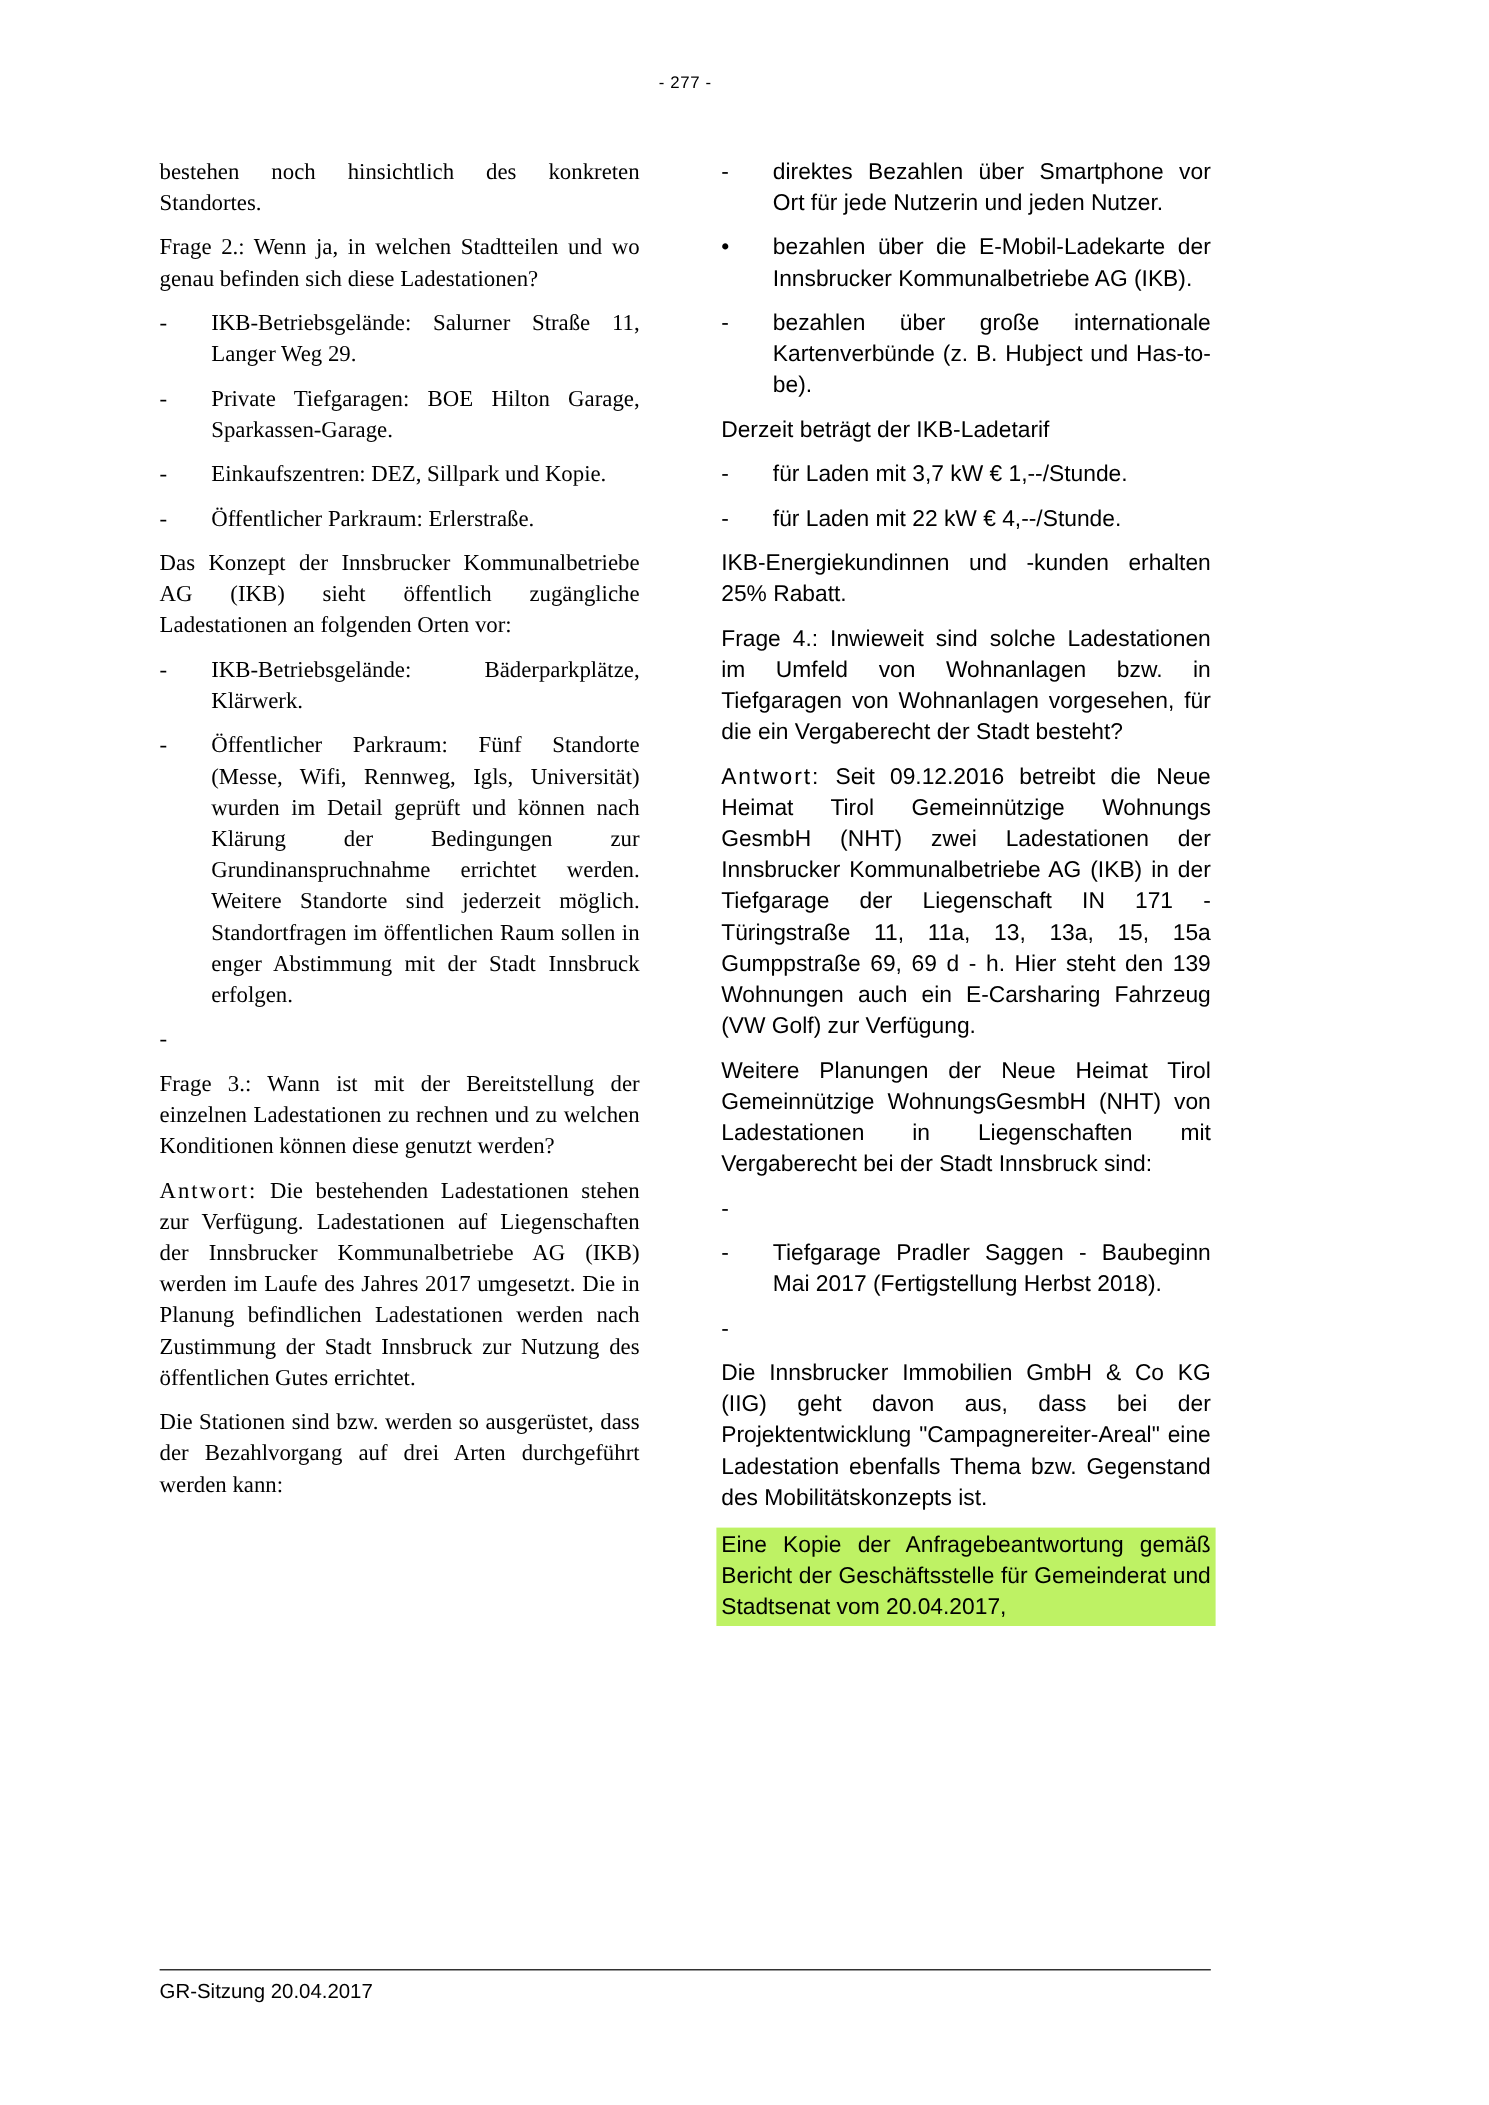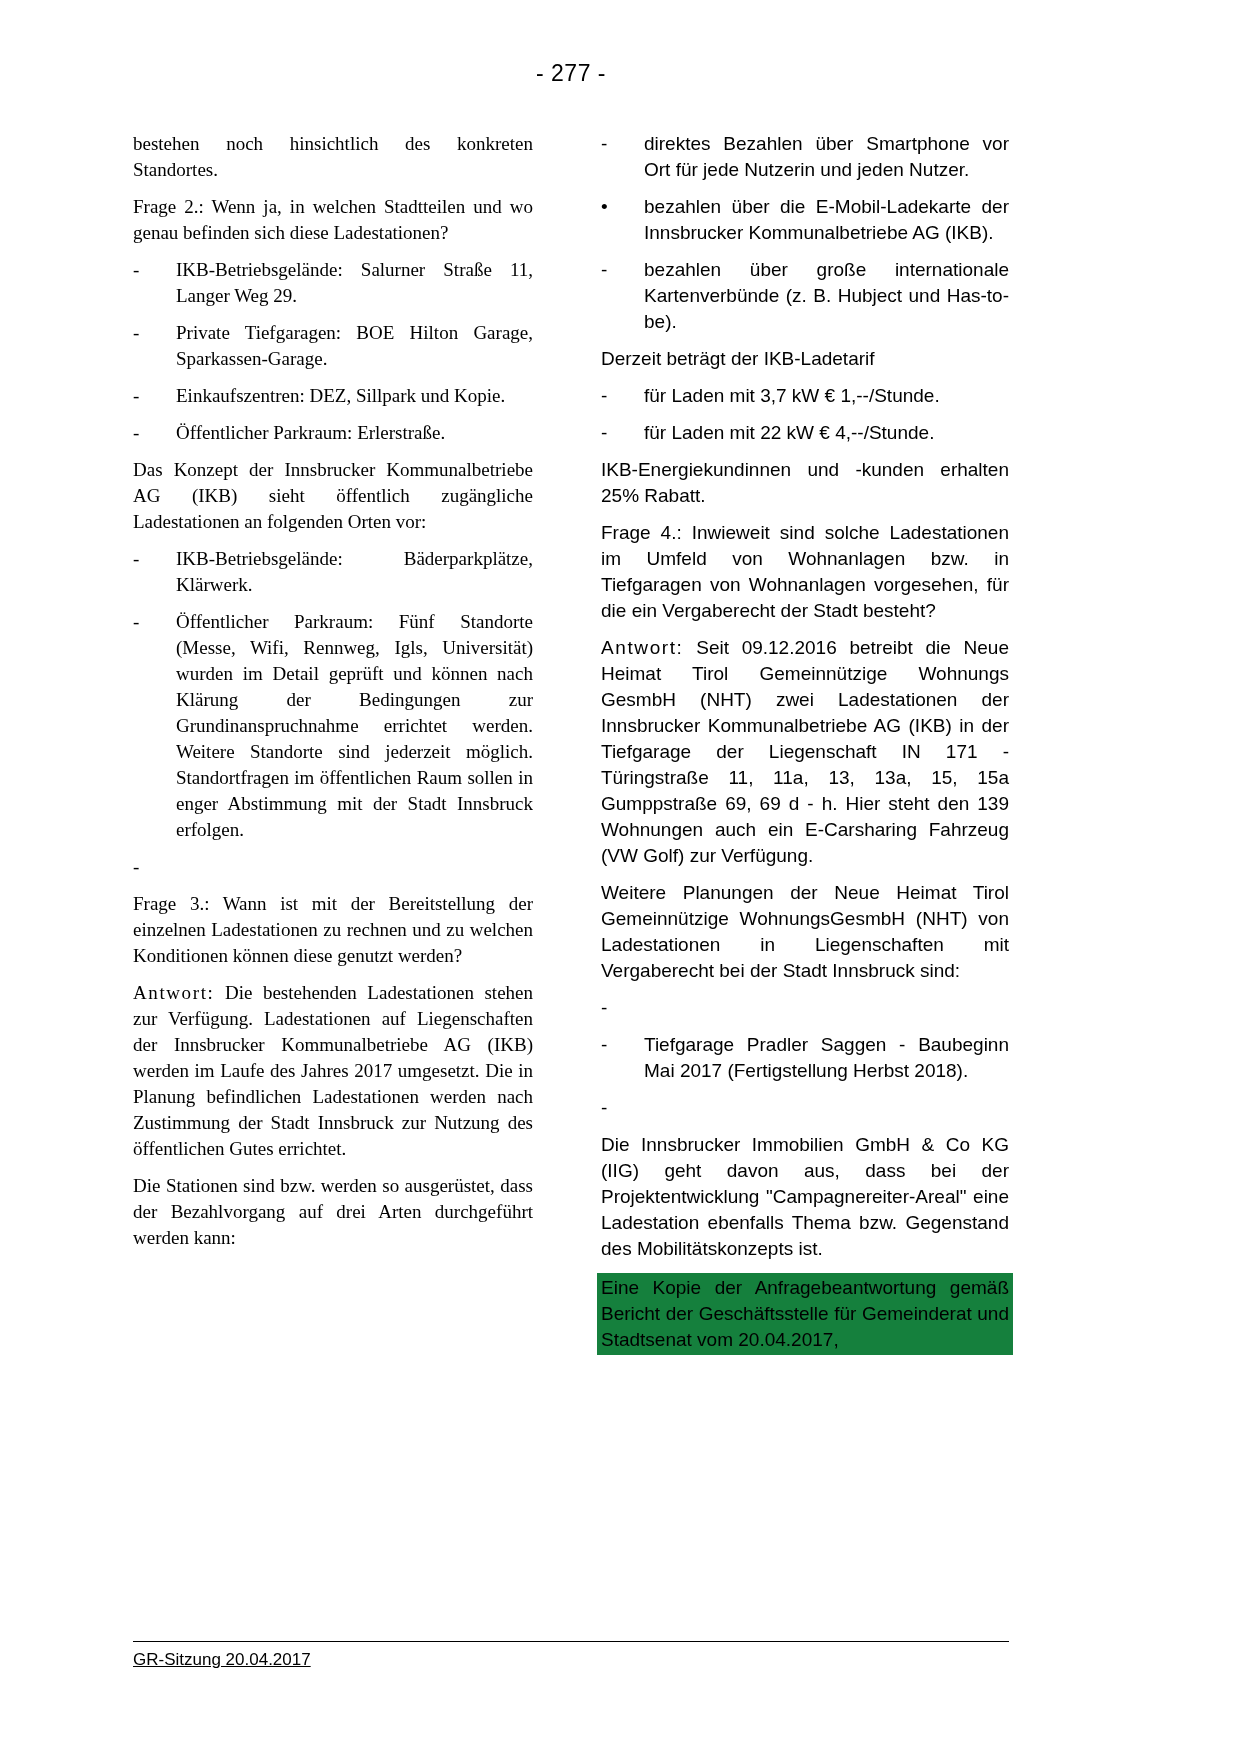--- a/index.html
+++ b/index.html
@@ -18,21 +18,21 @@
   .page {
     position: absolute;
     inset: 0;
   }
   .page-number {
     position: absolute;
     top: 60px;
     left: 133px;
     width: 876px;
     text-align: center;
-    font-size: 23px;
+    font-size: 14px;
     letter-spacing: 0.5px;
   }
   .columns {
     position: absolute;
     top: 131px;
     left: 133px;
     width: 876px;
     display: flex;
   }
   .col-left {
@@ -63,39 +63,38 @@
   .li-text {
     flex: 1 1 auto;
     text-align: justify;
     hyphens: auto;
     -webkit-hyphens: auto;
   }
   .lead {
     letter-spacing: 1.6px;
   }
   .highlight {
-    background: #15803d;
+    background: #bef264;
     padding: 2px 4px;
     margin-left: -4px;
     margin-right: -4px;
   }
   .footer-rule {
     position: absolute;
     top: 1641px;
     left: 133px;
     width: 876px;
     border-top: 1px solid #000000;
     height: 0;
   }
   .footer-text {
     position: absolute;
     top: 1650px;
     left: 133px;
     font-size: 17px;
-    text-decoration: underline;
   }
 </style>
 </head>
 <body>
 
 <div class="page">
 
   <div class="page-number">- 277 -</div>
 
   <div class="columns">

